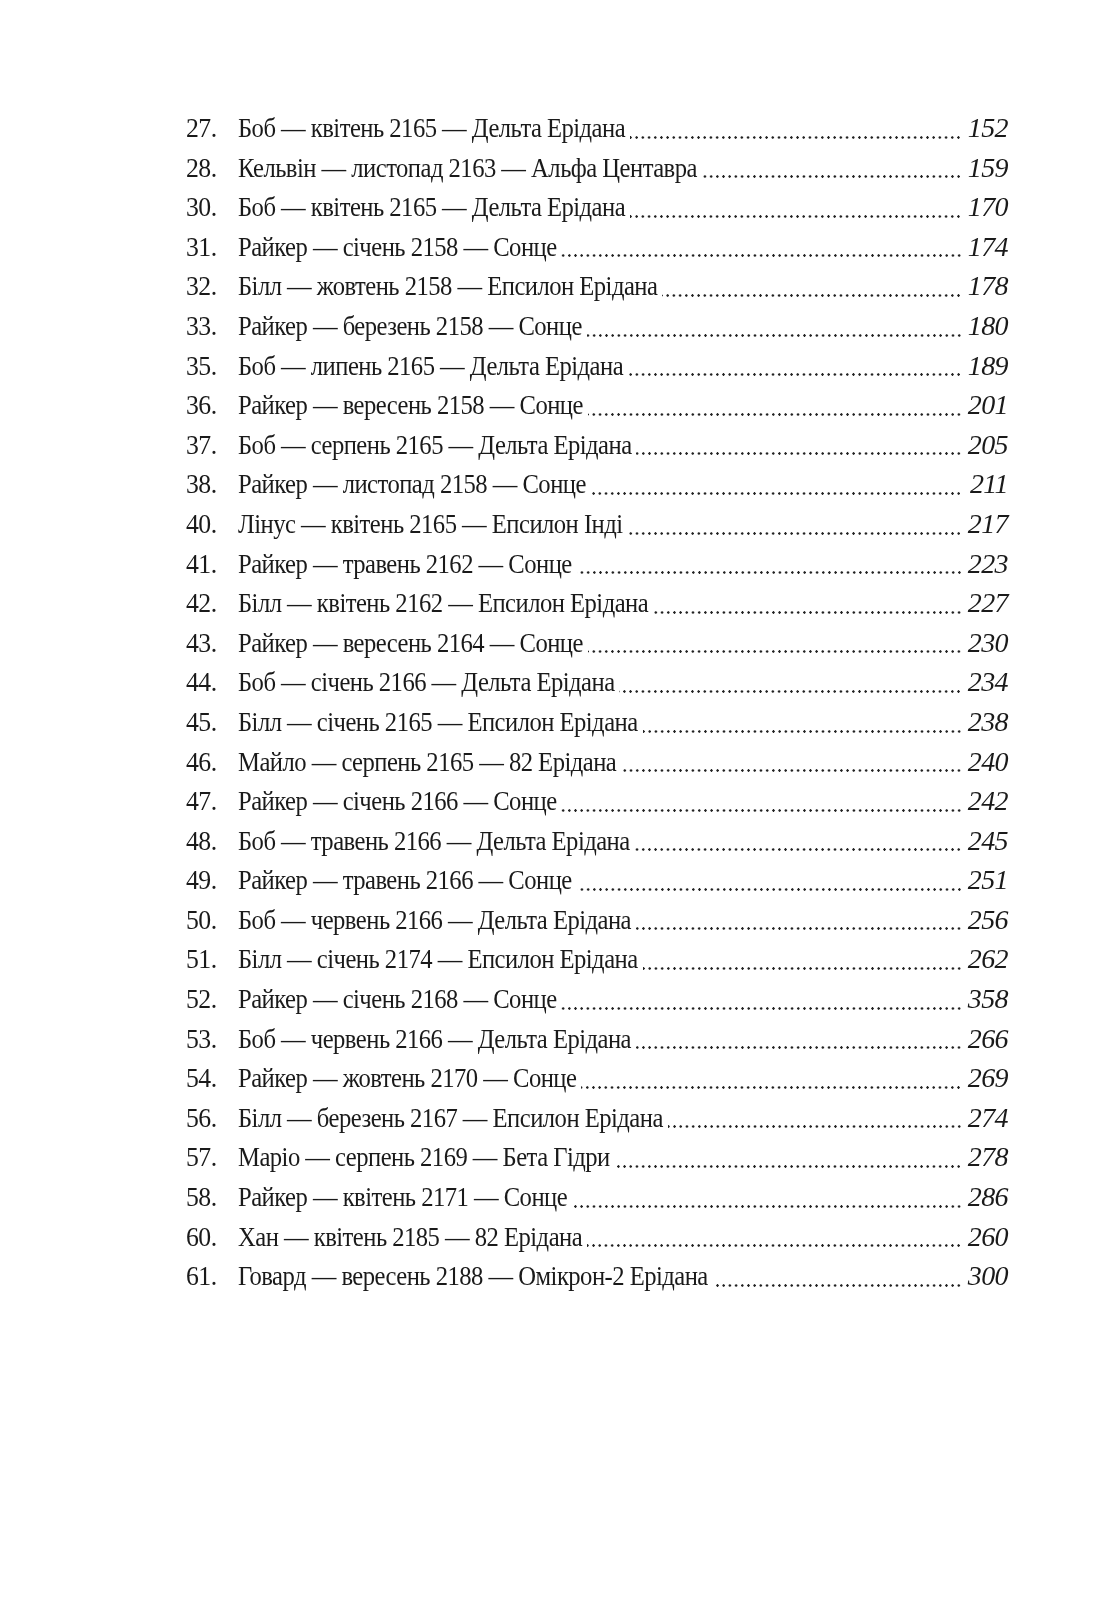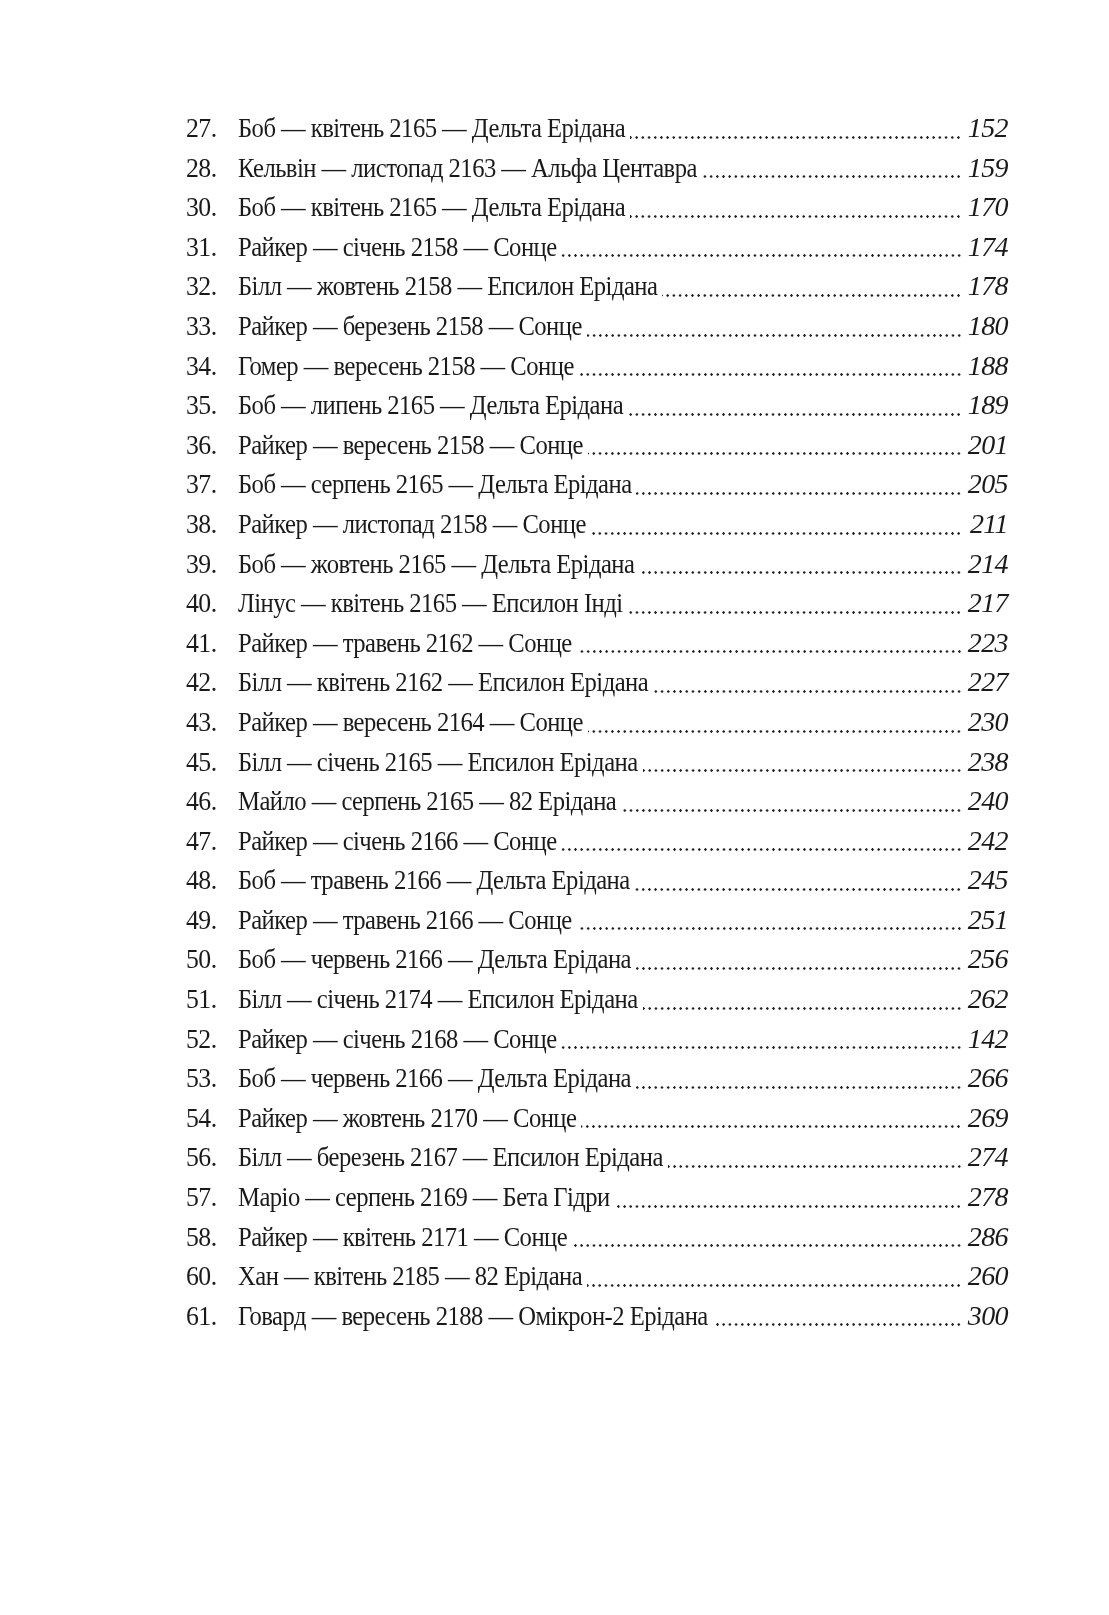--- a/index.html
+++ b/index.html
@@ -106,26 +106,20 @@
     <span class="page">178</span>
   </div>
 
   <div class="toc-row">
     <span class="num">33.</span>
     <span class="title" style="transform: scaleX(0.88); margin-right: -45.01px;">Райкер — березень 2158 — Сонце</span>
     <span class="leader"></span>
     <span class="page">180</span>
   </div>
 
-  <div class="toc-row">
-    <span class="num">34.</span>
-    <span class="title" style="transform: scaleX(0.88); margin-right: -43.7512px;">Гомер — вересень 2158 — Сонце</span>
-    <span class="leader"></span>
-    <span class="page">188</span>
-  </div>
 
   <div class="toc-row">
     <span class="num">35.</span>
     <span class="title" style="transform: scaleX(0.88); margin-right: -50.3275px;">Боб — липень 2165 — Дельта Ерідана</span>
     <span class="leader"></span>
     <span class="page">189</span>
   </div>
 
   <div class="toc-row">
     <span class="num">36.</span>
@@ -141,26 +135,20 @@
     <span class="page">205</span>
   </div>
 
   <div class="toc-row">
     <span class="num">38.</span>
     <span class="title" style="transform: scaleX(0.88); margin-right: -46.1188px;">Райкер — листопад 2158 — Сонце</span>
     <span class="leader"></span>
     <span class="page">211</span>
   </div>
 
-  <div class="toc-row">
-    <span class="num">39.</span>
-    <span class="title" style="transform: scaleX(0.88); margin-right: -52.4238px;">Боб — жовтень 2165 — Дельта Ерідана</span>
-    <span class="leader"></span>
-    <span class="page">214</span>
-  </div>
 
   <div class="toc-row">
     <span class="num">40.</span>
     <span class="title" style="transform: scaleX(0.88); margin-right: -50.8362px;">Лінус — квітень 2165 — Епсилон Інді</span>
     <span class="leader"></span>
     <span class="page">217</span>
   </div>
 
   <div class="toc-row">
     <span class="num">41.</span>
@@ -176,20 +164,26 @@
     <span class="page">227</span>
   </div>
 
   <div class="toc-row">
     <span class="num">43.</span>
     <span class="title" style="transform: scaleX(0.88); margin-right: -44.965px;">Райкер — вересень 2164 — Сонце</span>
     <span class="leader"></span>
     <span class="page">230</span>
   </div>
 
+  <div class="toc-row">
+    <span class="num">44.</span>
+    <span class="title" style="transform: scaleX(0.88); margin-right: -49.5225px;">Боб — січень 2166 — Дельта Ерідана</span>
+    <span class="leader"></span>
+    <span class="page">234</span>
+  </div>
 
   <div class="toc-row">
     <span class="num">45.</span>
     <span class="title" style="transform: scaleX(0.88); margin-right: -52.33px;">Білл — січень 2165 — Епсилон Ерідана</span>
     <span class="leader"></span>
     <span class="page">238</span>
   </div>
 
   <div class="toc-row">
     <span class="num">46.</span>
@@ -230,21 +224,21 @@
     <span class="num">51.</span>
     <span class="title" style="transform: scaleX(0.88); margin-right: -52.33px;">Білл — січень 2174 — Епсилон Ерідана</span>
     <span class="leader"></span>
     <span class="page">262</span>
   </div>
 
   <div class="toc-row">
     <span class="num">52.</span>
     <span class="title" style="transform: scaleX(0.88); margin-right: -42.2925px;">Райкер — січень 2168 — Сонце</span>
     <span class="leader"></span>
-    <span class="page">142</span>
+    <span class="page">358</span>
   </div>
 
   <div class="toc-row">
     <span class="num">53.</span>
     <span class="title" style="transform: scaleX(0.88); margin-right: -51.6825px;">Боб — червень 2166 — Дельта Ерідана</span>
     <span class="leader"></span>
     <span class="page">266</span>
   </div>
 
   <div class="toc-row">

